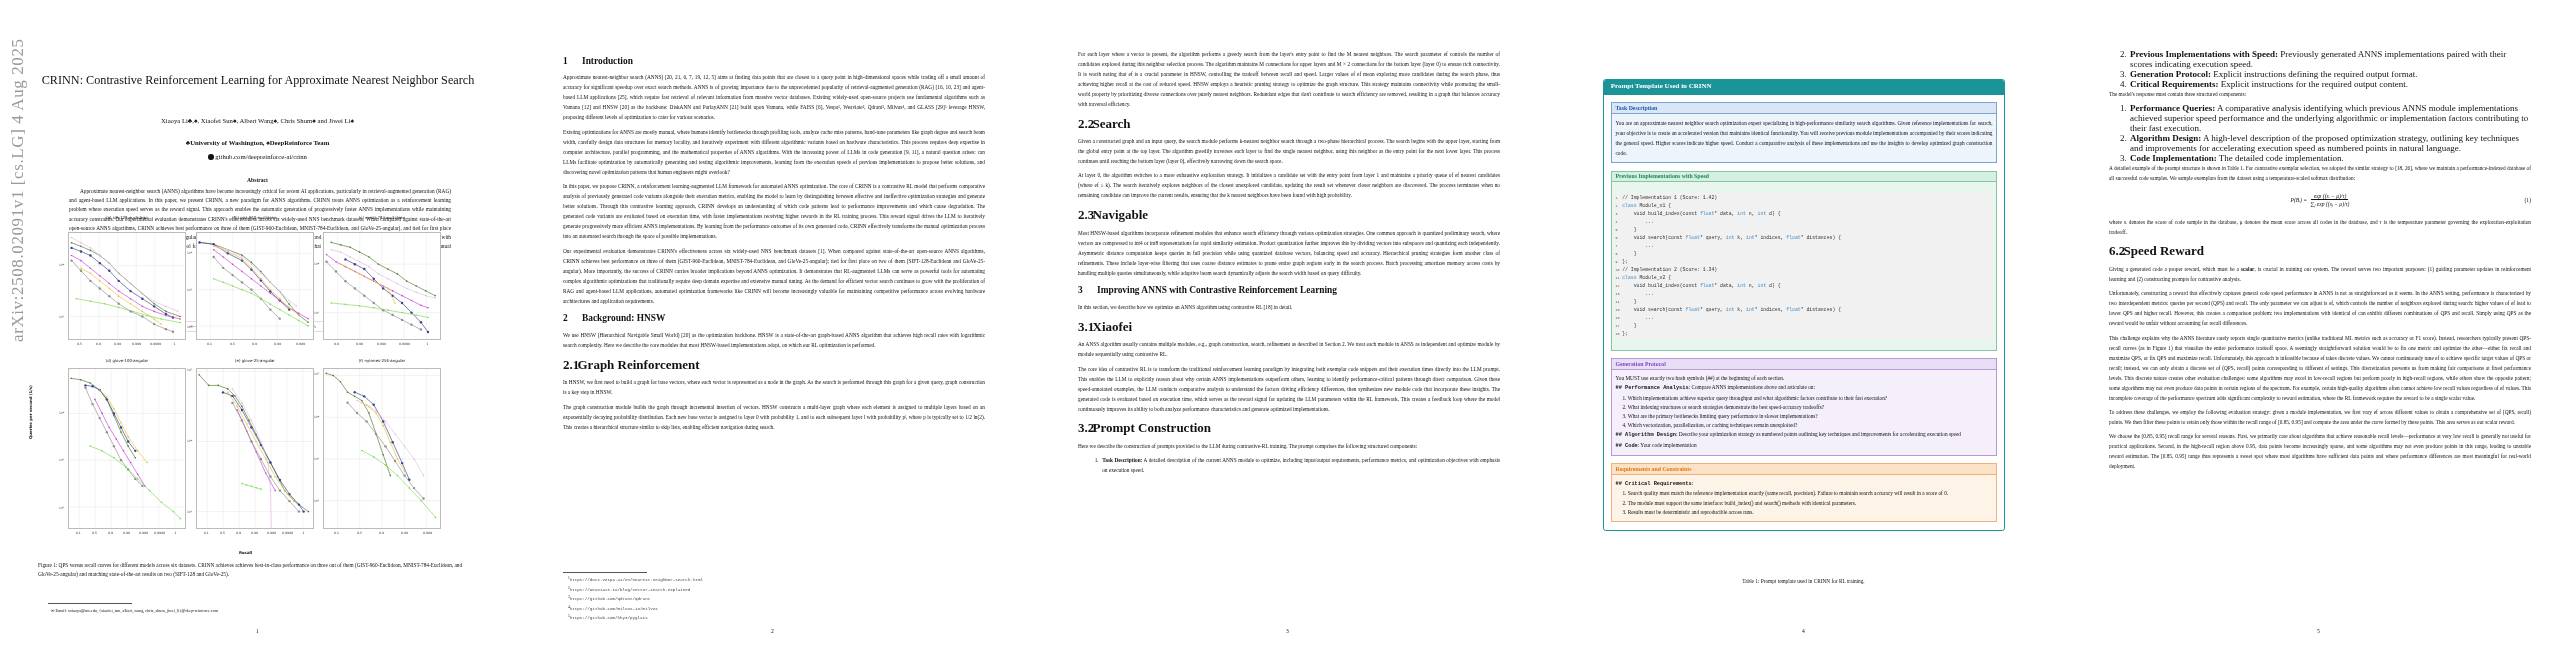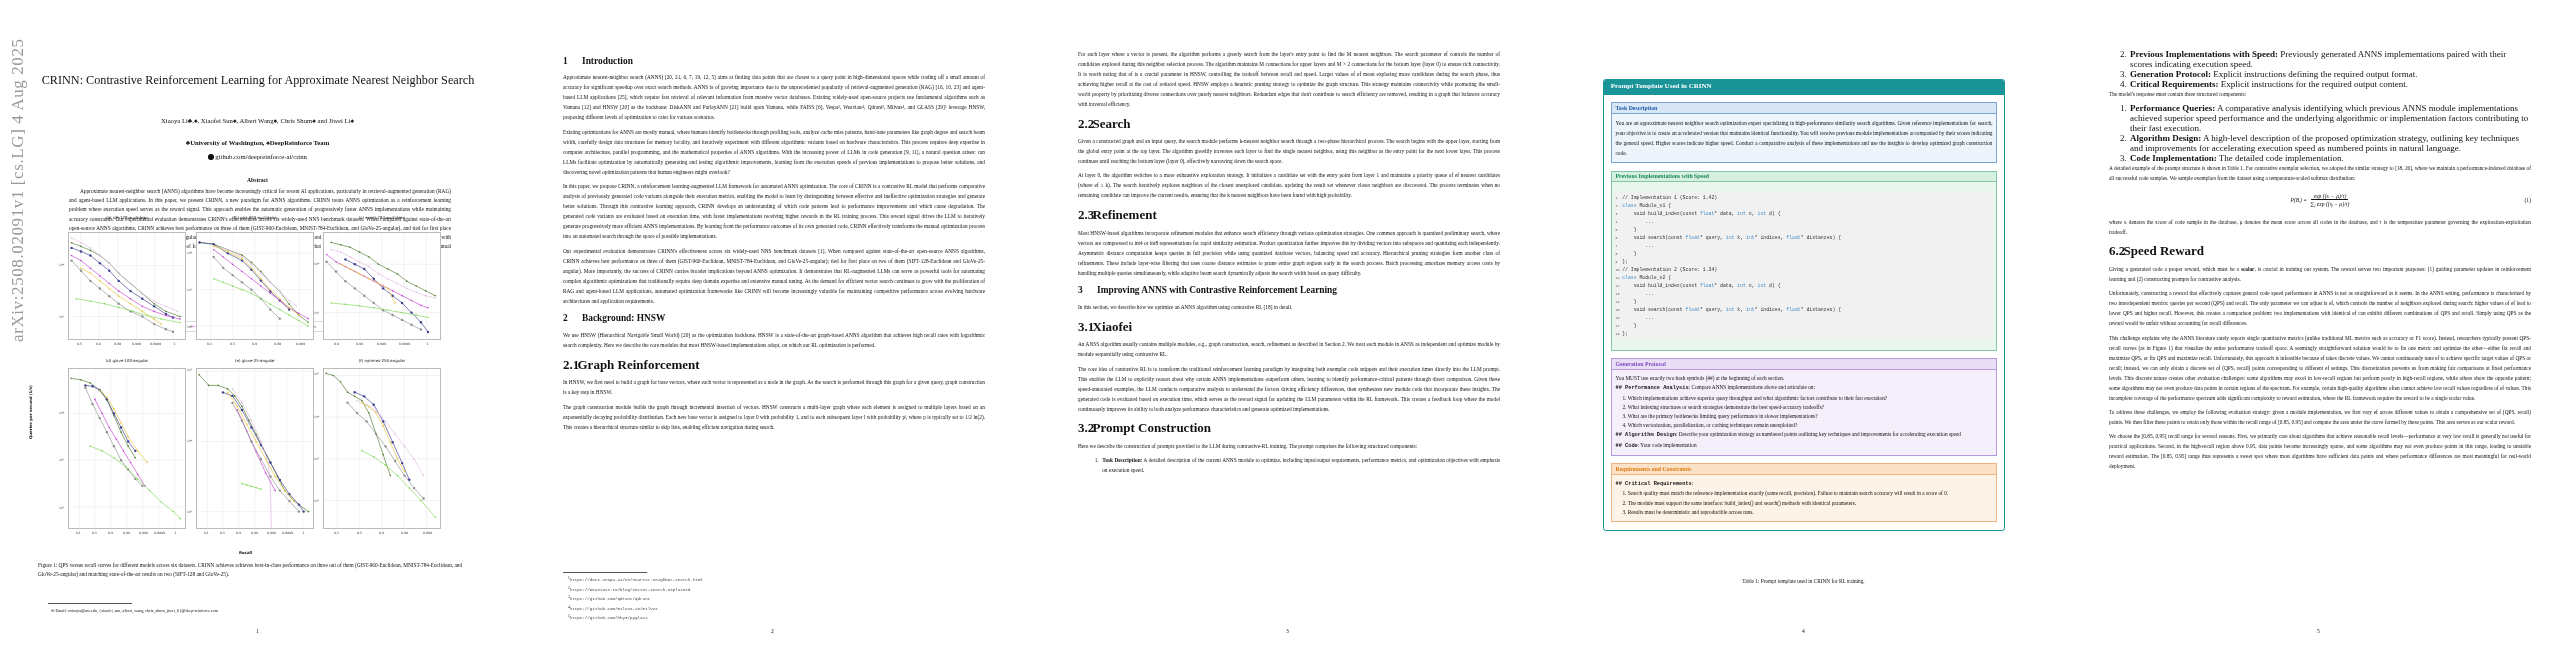--- a/index.html
+++ b/index.html
@@ -685,21 +685,21 @@
     </div>
   <div class="pagenum">2</div>
 </div>
 
 <div class="page p3">
   <div class="content" style="top:49px;" id="p3-content">
       <div class="para">For each layer where a vector is present, the algorithm performs a greedy search from the layer's entry point to find the M nearest neighbors. The search parameter ef controls the number of candidates explored during this neighbor selection process. The algorithm maintains M connections for upper layers and M × 2 connections for the bottom layer (layer 0) to ensure rich connectivity. It is worth noting that ef is a crucial parameter in HNSW, controlling the tradeoff between recall and speed. Larger values of ef mean exploring more candidates during the search phase, thus achieving higher recall at the cost of reduced speed. HNSW employs a heuristic pruning strategy to optimize the graph structure. This strategy maintains connectivity while promoting the small-world property by prioritizing diverse connections over purely nearest neighbors. Redundant edges that don't contribute to search efficiency are removed, resulting in a graph that balances accuracy with traversal efficiency.</div>
       <div class="h2"><span class="num">2.2</span><span>Search</span></div>
       <div class="para">Given a constructed graph and an input query, the search module performs k-nearest neighbor search through a two-phase hierarchical process. The search begins with the upper layer, starting from the global entry point at the top layer. The algorithm greedily traverses each layer to find the single nearest neighbor, using this neighbor as the entry point for the next lower layer. This process continues until reaching the bottom layer (layer 0), effectively narrowing down the search space.</div>
       <div class="para">At layer 0, the algorithm switches to a more exhaustive exploration strategy. It initializes a candidate set with the entry point from layer 1 and maintains a priority queue of ef nearest candidates (where ef ≥ k). The search iteratively explores neighbors of the closest unexplored candidate, updating the result set whenever closer neighbors are discovered. The process terminates when no remaining candidate can improve the current results, ensuring that the k nearest neighbors have been found with high probability.</div>
-      <div class="h2"><span class="num">2.3</span><span>Refinement</span></div>
+      <div class="h2"><span class="num">2.3</span><span>Navigable</span></div>
       <div class="para">Most HNSW-based algorithms incorporate refinement modules that enhance search efficiency through various optimization strategies. One common approach is quantized preliminary search, where vectors are compressed to int4 or int8 representations for rapid similarity estimation. Product quantization further improves this by dividing vectors into subspaces and quantizing each independently. Asymmetric distance computation keeps queries in full precision while using quantized database vectors, balancing speed and accuracy. Hierarchical pruning strategies form another class of refinements. These include layer-wise filtering that uses coarse distance estimates to prune entire graph regions early in the search process. Batch processing amortizes memory access costs by handling multiple queries simultaneously, while adaptive beam search dynamically adjusts the search width based on query difficulty.</div>
       <div class="h1"><span class="num">3</span><span>Improving ANNS with Contrastive Reinforcement Learning</span></div>
       <div class="para">In this section, we describe how we optimize an ANNS algorithm using contrastive RL [18] in detail.</div>
       <div class="h2"><span class="num">3.1</span><span>Xiaofei</span></div>
       <div class="para">An ANSS algorithm usually contains multiple modules, e.g., graph construction, search, refinement as described in Section 2. We treat each module in ANSS as independent and optimize module by module sequentially using contrastive RL.</div>
       <div class="para">The core idea of contrastive RL is to transform the traditional reinforcement learning paradigm by integrating both exemplar code snippets and their execution times directly into the LLM prompt. This enables the LLM to explicitly reason about why certain ANNS implementations outperform others, learning to identify performance-critical patterns through direct comparison. Given these speed-annotated examples, the LLM conducts comparative analysis to understand the factors driving efficiency differences, then synthesizes new module code that incorporate these insights. The generated code is evaluated based on execution time, which serves as the reward signal for updating the LLM parameters within the RL framework. This creates a feedback loop where the model continuously improves its ability to both analyze performance characteristics and generate optimized implementations.</div>
       <div class="h2"><span class="num">3.2</span><span>Prompt Construction</span></div>
       <div class="para">Here we describe the construction of prompts provided to the LLM during contrastive-RL training. The prompt comprises the following structured components:</div>
       <ol class="list">
         <li><b>Task Description:</b><span> A detailed description of the current ANNS module to optimize, including input/output requirements, performance metrics, and optimization objectives with emphasis on execution speed.</span></li>

